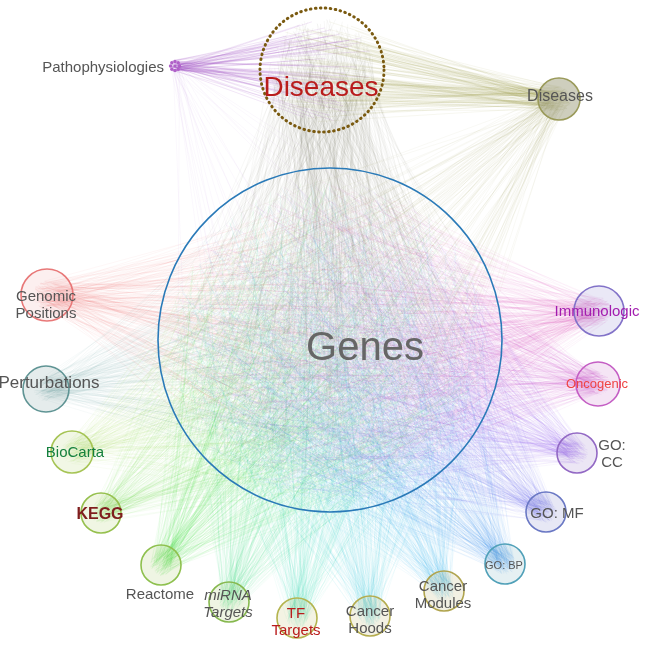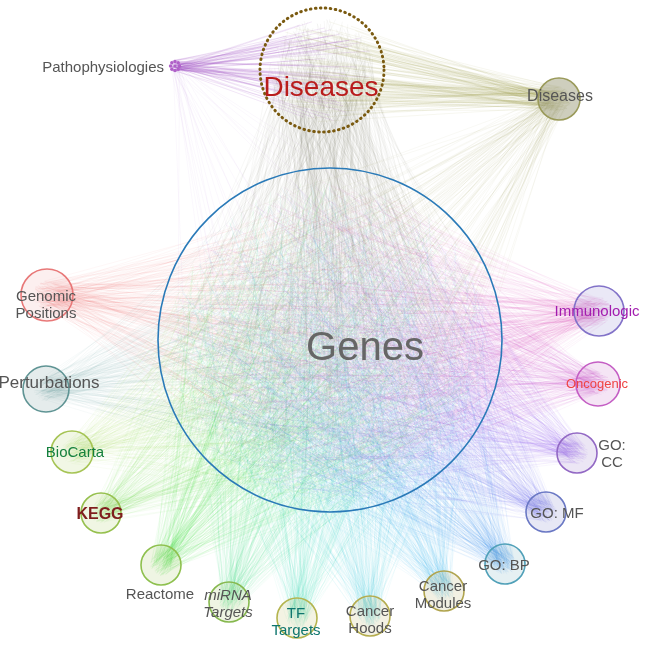--- a/index.html
+++ b/index.html
@@ -3477,25 +3477,25 @@
       <div class="node-label end" style="left: 164px; top: 67px; font-size: 15px; color: rgb(85, 85, 85);">Pathophysiologies</div>
       <div class="node-label" style="left: 560px; top: 96px; font-size: 16px; color: rgb(85, 85, 85);">Diseases</div>
       <div class="node-label" style="left: 46px; top: 305px; font-size: 15px; color: rgb(85, 85, 85);">Genomic
 Positions</div>
       <div class="node-label" style="left: 49px; top: 383px; font-size: 17px; color: rgb(85, 85, 85);">Perturbations</div>
       <div class="node-label" style="left: 75px; top: 452px; font-size: 15px; color: #15803d;">BioCarta</div>
       <div class="node-label" style="left: 100px; top: 514px; font-size: 16px; color: #7f1d1d; font-weight: bold;">KEGG</div>
       <div class="node-label" style="left: 160px; top: 566px; font-size: 15px; color: rgb(85, 85, 85); margin-top: 28px;">Reactome</div>
       <div class="node-label" style="left: 228px; top: 604px; font-size: 15px; color: rgb(85, 85, 85); font-style: italic;">miRNA
 Targets</div>
-      <div class="node-label" style="left: 296px; top: 622px; font-size: 15px; color: #0f766e;">TF
+      <div class="node-label" style="left: 296px; top: 622px; font-size: 15px; color: #b91c1c;">TF
 Targets</div>
       <div class="node-label" style="left: 370px; top: 620px; font-size: 15px; color: rgb(85, 85, 85);">Cancer
 Hoods</div>
       <div class="node-label" style="left: 443px; top: 595px; font-size: 15px; color: rgb(85, 85, 85);">Cancer
 Modules</div>
-      <div class="node-label" style="left: 504px; top: 565px; font-size: 15px; color: rgb(85, 85, 85);">GO: BP</div>
+      <div class="node-label" style="left: 504px; top: 565px; font-size: 11px; color: rgb(85, 85, 85);">GO: BP</div>
       <div class="node-label" style="left: 545px; top: 513px; font-size: 15px; color: rgb(85, 85, 85); margin-left: 12px;">GO: MF</div>
       <div class="node-label" style="left: 576px; top: 454px; font-size: 15px; color: rgb(85, 85, 85); margin-left: 36px;">GO: CC</div>
       <div class="node-label" style="left: 597px; top: 384px; font-size: 13px; color: #ef4444;">Oncogenic</div>
       <div class="node-label" style="left: 597px; top: 311px; font-size: 15px; color: #a21caf;">Immunologic</div>
     </div>
 </div>
 
 </body></html>

